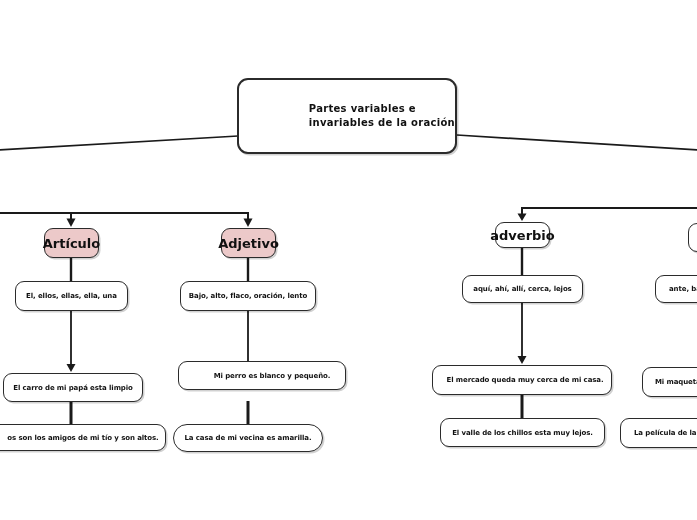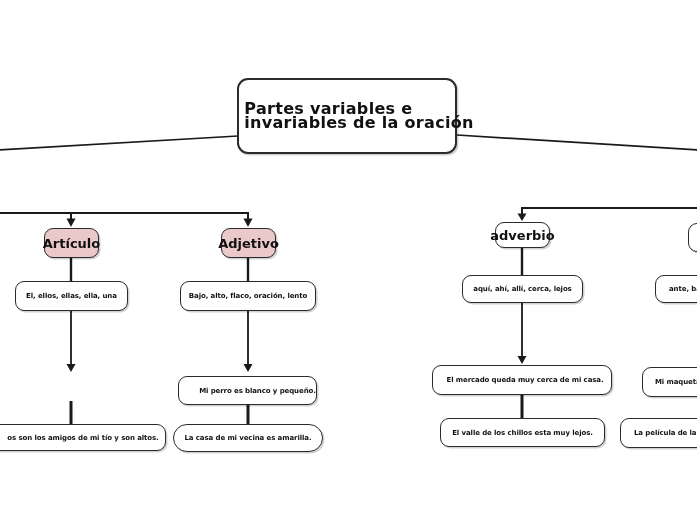--- a/index.html
+++ b/index.html
@@ -22,23 +22,23 @@
     text-align:center;
     font-weight:bold;color:#111;
     font-size:7px;letter-spacing:-0.1px;
     white-space:nowrap;
     z-index:2;
   }
   .node.cat{font-size:13px;letter-spacing:0;}
   .node.pink{background:#ecc9c9;}
   .node.title-node{
     border-radius:11px;border-width:2px;
-    justify-content:center;text-align:left;
+    justify-content:flex-end;text-align:left;
     padding-left:24px;
-    font-size:16px;letter-spacing:0.3px;line-height:14.5px;
+    font-size:10px;letter-spacing:0.3px;line-height:14.5px;
   }
   .node.left-text{justify-content:flex-start;text-align:left;}
 </style>
 </head>
 <body>
 
 <div class="canvas">
 
   <svg class="wires" width="697" height="520" viewBox="0 0 697 520">
     <g stroke="#1a1a1a" fill="none">
@@ -75,25 +75,26 @@
 
   <div class="node title-node" style="left:237px;top:78px;width:220px;height:76px;">
     <div>
       <div>Partes variables e</div>
       <div>invariables de la oración</div>
     </div>
   </div>
 
   <div class="node cat pink" style="left:44px;top:228px;width:55px;height:30px;">Artículo</div>
   <div class="node" style="left:15px;top:281px;width:113px;height:30px;">El, ellos, ellas, ella, una</div>
+  <div class="node" style="left:3px;top:373px;width:140px;height:29px;">El carro de mi papá esta limpio</div>
   <div class="node" style="left:-10px;top:424px;width:176px;height:27px;padding-left:10px;">os son los amigos de mi tío y son altos.</div>
 
   <div class="node cat pink" style="left:221px;top:228px;width:55px;height:30px;">Adjetivo</div>
   <div class="node" style="left:180px;top:281px;width:136px;height:30px;">Bajo, alto, flaco, oración, lento</div>
-  <div class="node" style="left:178px;top:376px;width:139px;height:29px;padding-left:20px;">Mi perro es blanco y pequeño.</div>
+  <div class="node" style="left:178px;top:361px;width:168px;height:29px;padding-left:20px;">Mi perro es blanco y pequeño.</div>
   <div class="node" style="left:173px;top:424px;width:150px;height:28px;border-radius:14px;">La casa de mi vecina es amarilla.</div>
 
   <div class="node cat" style="left:495px;top:222px;width:55px;height:26px;">adverbio</div>
   <div class="node" style="left:462px;top:275px;width:121px;height:28px;">aquí, ahí, allí, cerca, lejos</div>
   <div class="node" style="left:432px;top:365px;width:180px;height:30px;padding-left:6px;">El mercado queda muy cerca de mi casa.</div>
   <div class="node" style="left:440px;top:418px;width:165px;height:29px;">El valle de los chillos esta muy lejos.</div>
 
   <div class="node cat" style="left:688px;top:223px;width:60px;height:29px;"></div>
   <div class="node left-text" style="left:655px;top:275px;width:110px;height:28px;padding-left:13px;">ante, ba</div>
   <div class="node left-text" style="left:642px;top:367px;width:110px;height:30px;padding-left:12px;">Mi maqueta</div>

